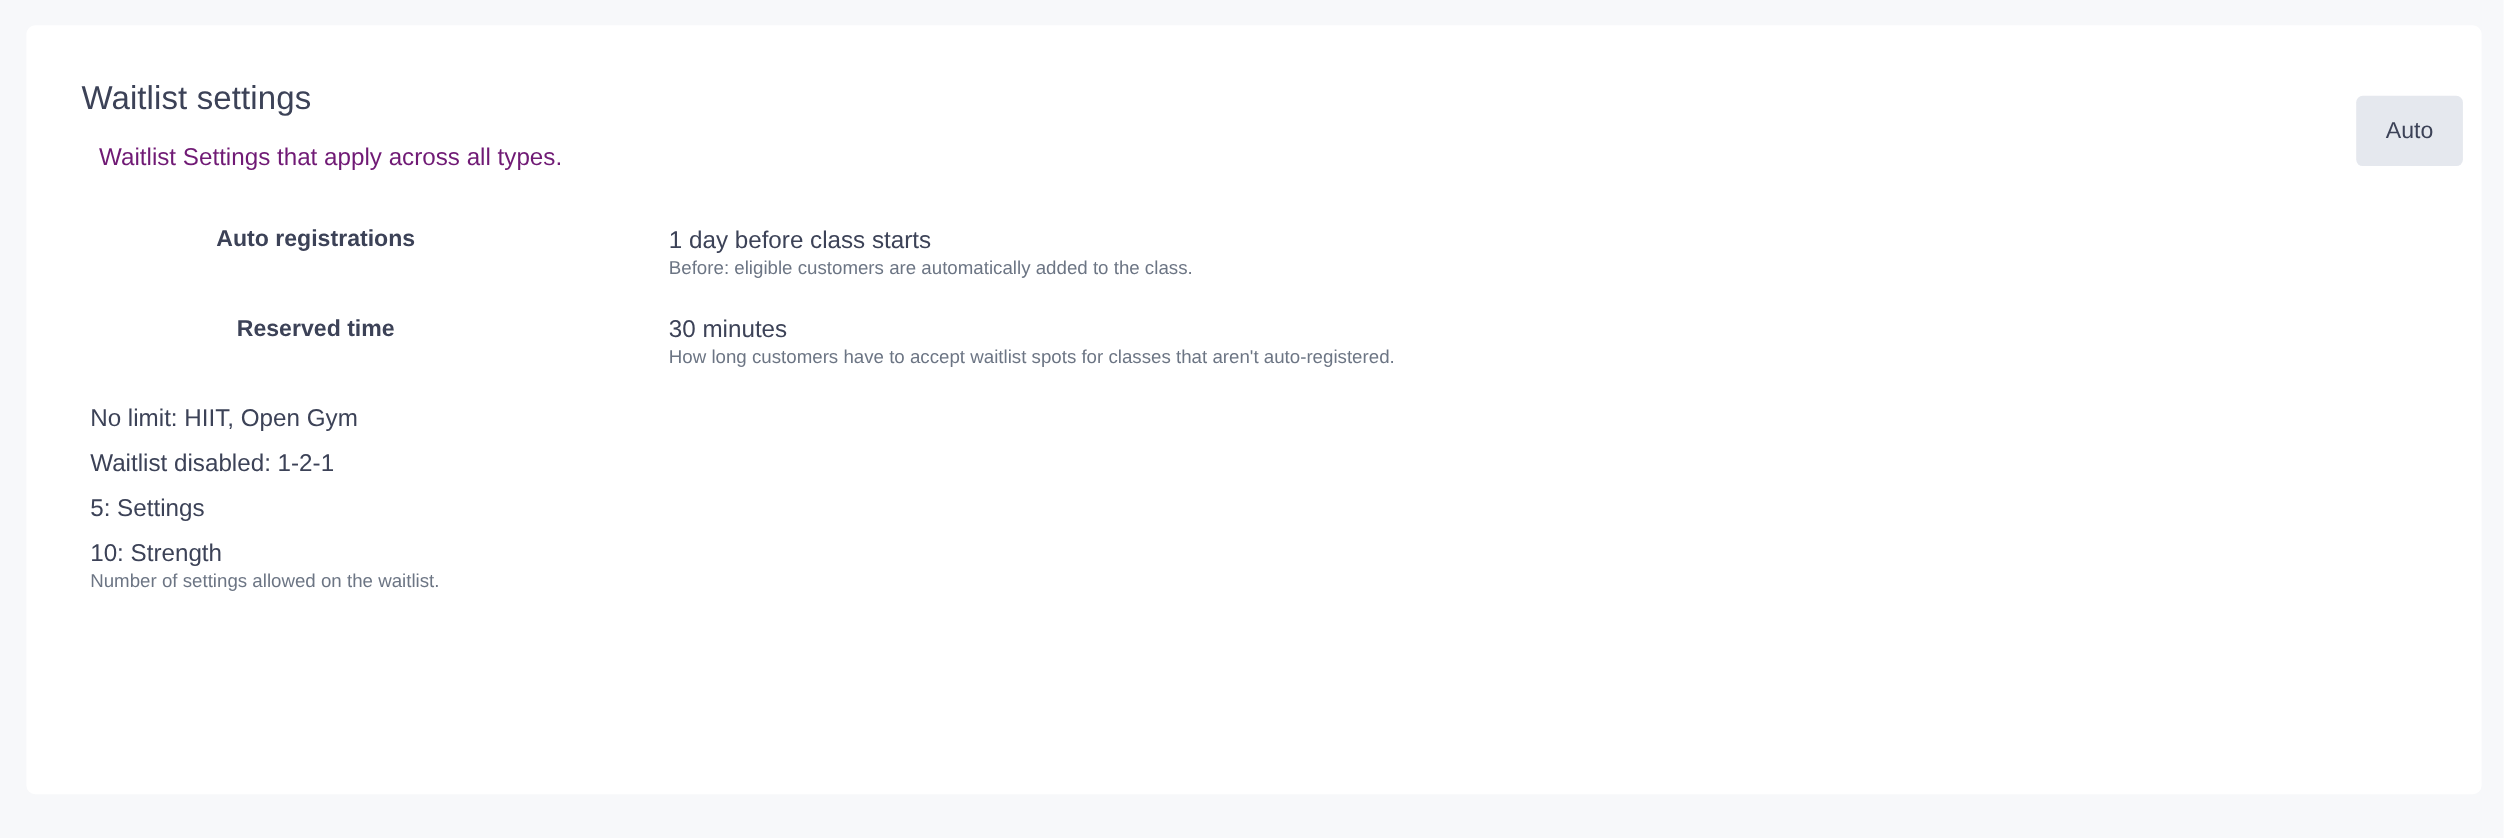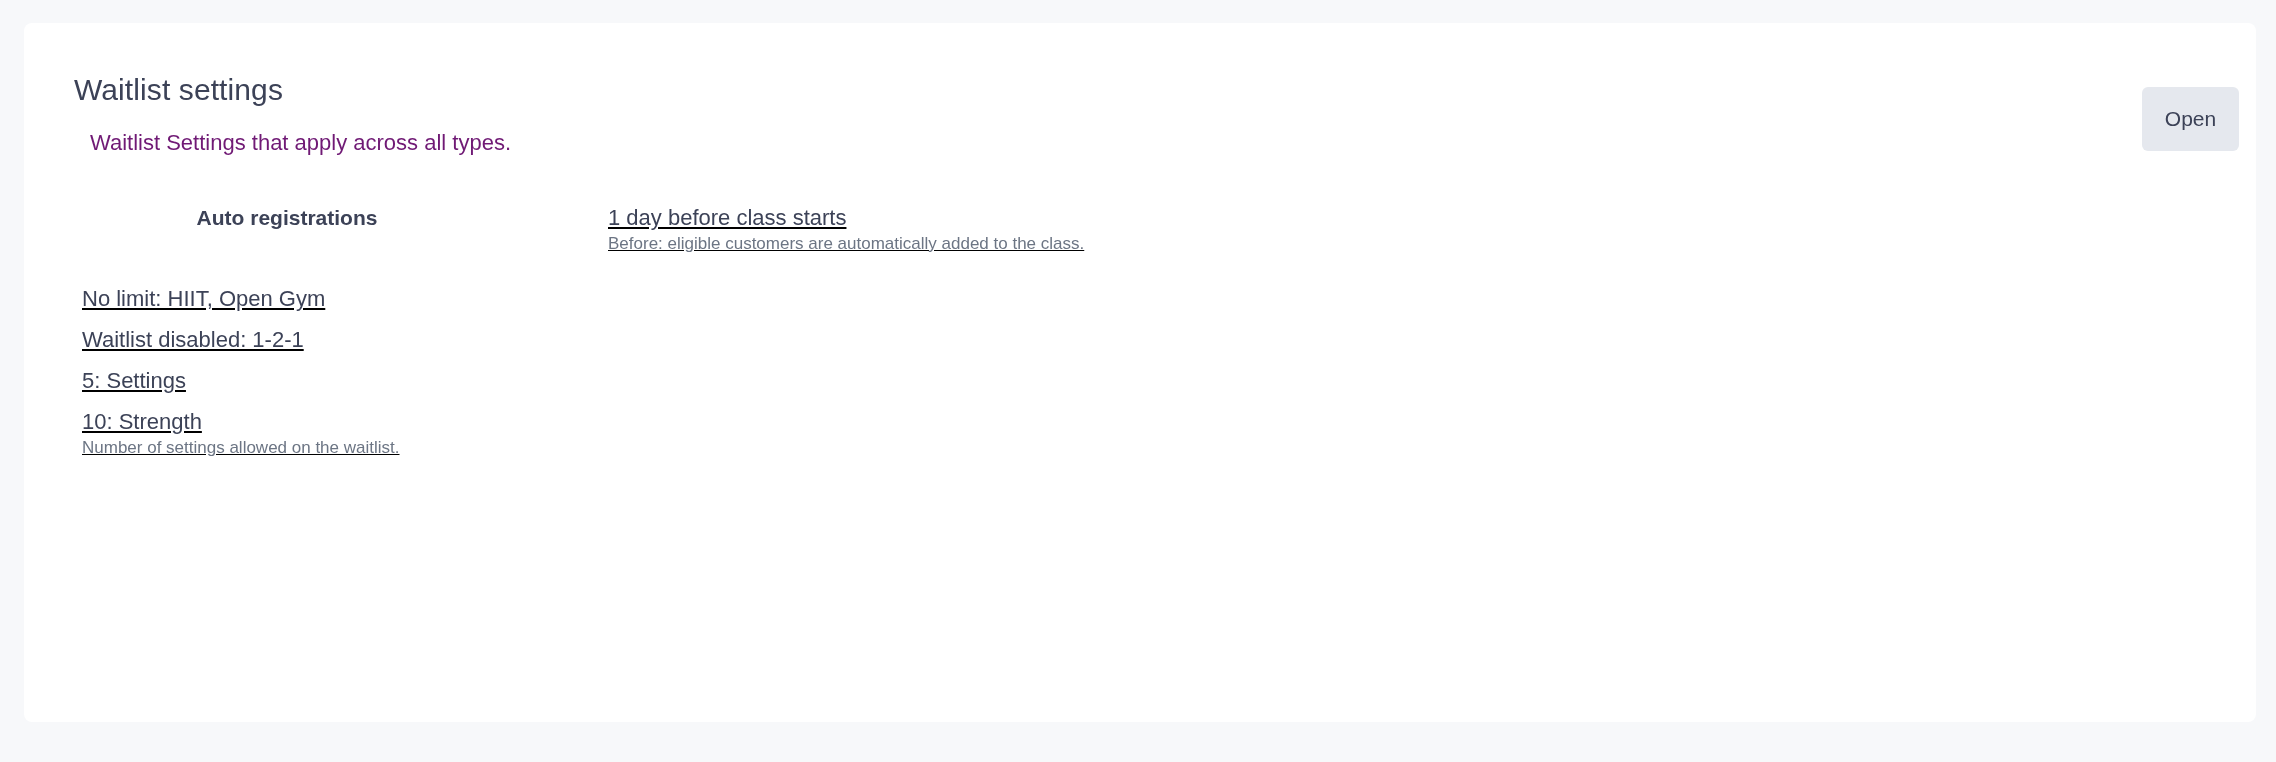--- a/index.html
+++ b/index.html
@@ -104,21 +104,20 @@
     font-size: 21px;
     line-height: 30px;
     font-weight: 700;
     color: #3c4257;
     box-sizing: border-box;
   }
   .detail-value {
     margin-left: 58px;     
     flex: 1 1 auto;
     min-width: 0;
-    text-decoration: underline;
   }
   .value-line {
     font-size: 22px;
     line-height: 29px;
     font-weight: 400;
     color: #3c4257;
     white-space: nowrap;
   }
   .value-line + .value-line {
     margin-top: 12px;
@@ -140,32 +139,39 @@
 
 <div class="page">
 
   <div class="card">
 
     <div class="card-header">
       <h1 class="card-title">Waitlist settings</h1>
       <p class="card-subtitle">Waitlist Settings that apply across all types.</p>
     </div>
 
-    <button class="edit-button" type="button">Open</button>
+    <button class="edit-button" type="button">Auto</button>
 
     <div class="detail-list">
 
       <div class="detail-row">
         <div class="detail-label">Auto registrations</div>
         <div class="detail-value">
           <div class="value-line">1 day before class starts</div>
           <div class="value-help">Before: eligible customers are automatically added to the class.</div>
         </div>
       </div>
 
+      <div class="detail-row">
+        <div class="detail-label">Reserved time</div>
+        <div class="detail-value">
+          <div class="value-line">30 minutes</div>
+          <div class="value-help">How long customers have to accept waitlist spots for classes that aren't auto-registered.</div>
+        </div>
+      </div>
 
       <div class="detail-row">
         <div class="detail-value">
           <div class="value-line">No limit: HIIT, Open Gym</div>
           <div class="value-line">Waitlist disabled: 1-2-1</div>
           <div class="value-line">5: Settings</div>
           <div class="value-line">10: Strength</div>
           <div class="value-help">Number of settings allowed on the waitlist.</div>
         </div>
       </div>

